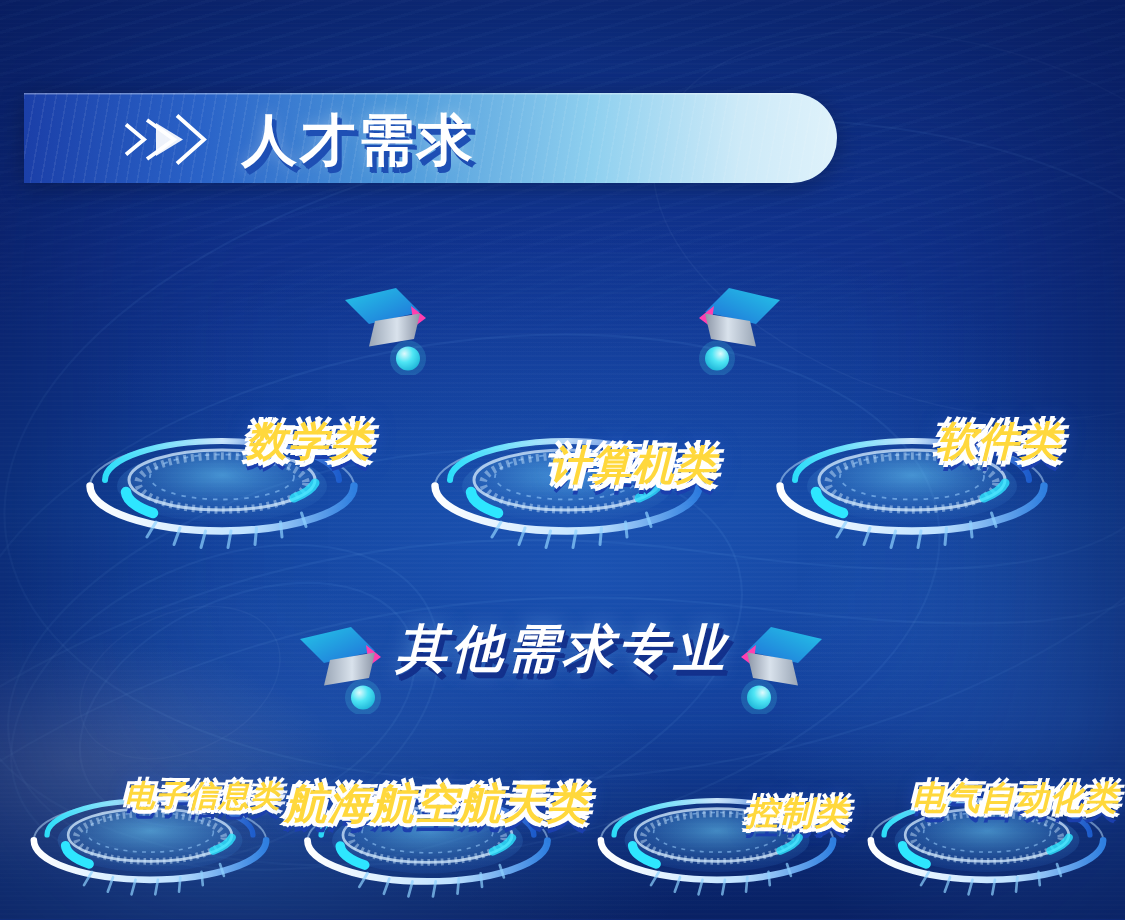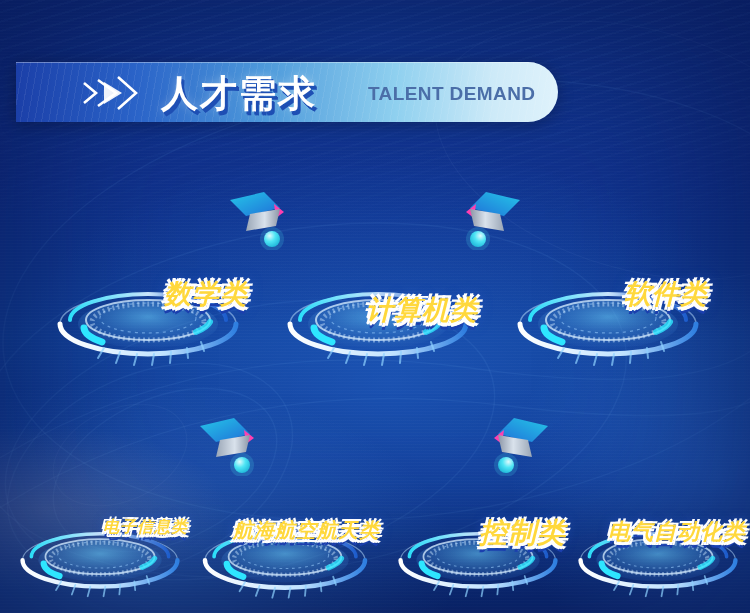--- a/index.html
+++ b/index.html
@@ -136,21 +136,20 @@
     <svg class="chev" viewBox="0 0 90 34">
       <g fill="none" stroke="#ffffff" stroke-width="2.6" stroke-linejoin="miter">
         <path d="M2 7 L14 17 L2 27"></path>
         <path d="M16 4 L34 17 L16 30"></path>
         <path d="M36 1 L54 17 L36 33"></path>
       </g>
       <path d="M22 6 L40 17 L22 28 Z" fill="#ffffff" fill-opacity="0.92"></path>
     </svg>
 
     <div class="banner-cn">人才需求</div>
-    <div class="banner-en">TALENT DEMAND</div>
   </div>
 
   <div class="section-head" style="left:150px;top:178px;width:450px;">
 
     <div class="deco" style="left:78px;top:4px;">
       <svg width="72" height="68" viewBox="0 0 72 68">
         <defs>
           <linearGradient id="g1a" x1="0" y1="0" x2="1" y2="1">
             <stop offset="0" stop-color="#25c7e8"></stop>
               <stop offset="1" stop-color="#1f6fd8"></stop>
@@ -285,20 +284,21 @@
     <div class="deco" style="left:68px;top:4px;">
       <svg width="72" height="68" viewBox="0 0 72 68">
         <path d="M2 18 L36 10 L52 26 L18 34 Z" fill="url(#g1a)"></path>
         <path d="M46 22 L56 30 L48 36 Z" fill="#ff3fb0"></path>
         <path d="M22 32 L52 27 L48 44 L18 49 Z" fill="url(#g1b)"></path>
         <circle cx="44" cy="57" r="8" fill="url(#dot1)"></circle>
         <circle cx="44" cy="57" r="12" fill="#4fe6f5" fill-opacity=".18"></circle>
       </svg>
     </div>
 
+    <div class="sec-title">其他需求专业</div>
 
     <div class="deco" style="left:348px;top:4px;">
       <svg width="72" height="68" viewBox="0 0 72 68">
         <g transform="translate(72,0) scale(-1,1)">
           <path d="M2 18 L36 10 L52 26 L18 34 Z" fill="url(#g1a)"></path>
           <path d="M46 22 L56 30 L48 36 Z" fill="#ff3fb0"></path>
           <path d="M22 32 L52 27 L48 44 L18 49 Z" fill="url(#g1b)"></path>
           <circle cx="44" cy="57" r="8" fill="url(#dot1)"></circle>
           <circle cx="44" cy="57" r="12" fill="#4fe6f5" fill-opacity=".18"></circle>
         </g>
@@ -320,21 +320,21 @@
       <g stroke="#8fd2ff" stroke-width="2" stroke-opacity=".7" stroke-linecap="round">
         <line x1="50" y1="96" x2="56" y2="86"></line>
           <line x1="68" y1="101" x2="72" y2="90"></line>
         <line x1="86" y1="103" x2="89" y2="92"></line>
           <line x1="104" y1="103" x2="106" y2="92"></line>
         <line x1="122" y1="101" x2="123" y2="90"></line>
           <line x1="140" y1="96" x2="139" y2="86"></line>
         <line x1="156" y1="89" x2="153" y2="80"></line>
       </g>
     </svg>
-    <div class="blabel-top" style="top:13px;width:176px;font-size:16px;
+    <div class="blabel-top" style="top:13px;width:176px;font-size:20px;
          text-shadow:-2.5px -2.5px 0 #fff,2.5px -2.5px 0 #fff,-2.5px 2.5px 0 #fff,2.5px 2.5px 0 #fff,0 3px 0 #fff,0 6px 0 #1b3fae,0 0 12px rgba(40,90,210,.9);">电子信息类</div>
   </div>
 
   <div class="badge" style="left:190px;top:504px;">
     <svg class="platform" width="190" height="100" viewBox="0 0 200 110">
       <ellipse cx="100" cy="62" rx="70" ry="24" fill="url(#disc)"></ellipse>
       <ellipse cx="100" cy="62" rx="88" ry="30" fill="none" stroke="#bfe3ff" stroke-opacity=".5" stroke-width="1.4"></ellipse>
       <path d="M12 62 a88 30 0 0 0 176 0" fill="none" stroke="url(#arcB)" stroke-width="5" stroke-linecap="round"></path>
       <path d="M22 58 a78 26 0 0 1 156 0" fill="none" stroke="url(#arcA)" stroke-width="4" stroke-linecap="round" stroke-opacity=".95"></path>
       <ellipse cx="100" cy="58" rx="62" ry="20" fill="none" stroke="#d8eeff" stroke-opacity=".75" stroke-width="2"></ellipse>
@@ -345,21 +345,21 @@
       <g stroke="#8fd2ff" stroke-width="2" stroke-opacity=".7" stroke-linecap="round">
         <line x1="50" y1="96" x2="56" y2="86"></line>
           <line x1="68" y1="101" x2="72" y2="90"></line>
         <line x1="86" y1="103" x2="89" y2="92"></line>
           <line x1="104" y1="103" x2="106" y2="92"></line>
         <line x1="122" y1="101" x2="123" y2="90"></line>
           <line x1="140" y1="96" x2="139" y2="86"></line>
         <line x1="156" y1="89" x2="153" y2="80"></line>
       </g>
     </svg>
-    <div class="blabel-top" style="top:13px;width:190px;font-size:20px;
+    <div class="blabel-top" style="top:13px;width:190px;font-size:28px;
          text-shadow:-2.5px -2.5px 0 #fff,2.5px -2.5px 0 #fff,-2.5px 2.5px 0 #fff,2.5px 2.5px 0 #fff,0 3px 0 #fff,0 6px 0 #1b3fae,0 0 12px rgba(40,90,210,.9);">航海航空航天类</div>
   </div>
 
   <div class="badge" style="left:390px;top:504px;">
     <svg class="platform" width="176" height="100" viewBox="0 0 200 110">
       <ellipse cx="100" cy="62" rx="70" ry="24" fill="url(#disc)"></ellipse>
       <ellipse cx="100" cy="62" rx="88" ry="30" fill="none" stroke="#bfe3ff" stroke-opacity=".5" stroke-width="1.4"></ellipse>
       <path d="M12 62 a88 30 0 0 0 176 0" fill="none" stroke="url(#arcB)" stroke-width="5" stroke-linecap="round"></path>
       <path d="M22 58 a78 26 0 0 1 156 0" fill="none" stroke="url(#arcA)" stroke-width="4" stroke-linecap="round" stroke-opacity=".95"></path>
       <ellipse cx="100" cy="58" rx="62" ry="20" fill="none" stroke="#d8eeff" stroke-opacity=".75" stroke-width="2"></ellipse>
@@ -370,21 +370,21 @@
       <g stroke="#8fd2ff" stroke-width="2" stroke-opacity=".7" stroke-linecap="round">
         <line x1="50" y1="96" x2="56" y2="86"></line>
           <line x1="68" y1="101" x2="72" y2="90"></line>
         <line x1="86" y1="103" x2="89" y2="92"></line>
           <line x1="104" y1="103" x2="106" y2="92"></line>
         <line x1="122" y1="101" x2="123" y2="90"></line>
           <line x1="140" y1="96" x2="139" y2="86"></line>
         <line x1="156" y1="89" x2="153" y2="80"></line>
       </g>
     </svg>
-    <div class="blabel-top" style="top:10px;width:176px;font-size:28px;
+    <div class="blabel-top" style="top:23px;width:176px;font-size:22px;
          text-shadow:-2.5px -2.5px 0 #fff,2.5px -2.5px 0 #fff,-2.5px 2.5px 0 #fff,2.5px 2.5px 0 #fff,0 3px 0 #fff,0 6px 0 #1b3fae,0 0 12px rgba(40,90,210,.9);">控制类</div>
   </div>
 
   <div class="badge" style="left:570px;top:504px;">
     <svg class="platform" width="176" height="100" viewBox="0 0 200 110">
       <ellipse cx="100" cy="62" rx="70" ry="24" fill="url(#disc)"></ellipse>
       <ellipse cx="100" cy="62" rx="88" ry="30" fill="none" stroke="#bfe3ff" stroke-opacity=".5" stroke-width="1.4"></ellipse>
       <path d="M12 62 a88 30 0 0 0 176 0" fill="none" stroke="url(#arcB)" stroke-width="5" stroke-linecap="round"></path>
       <path d="M22 58 a78 26 0 0 1 156 0" fill="none" stroke="url(#arcA)" stroke-width="4" stroke-linecap="round" stroke-opacity=".95"></path>
       <ellipse cx="100" cy="58" rx="62" ry="20" fill="none" stroke="#d8eeff" stroke-opacity=".75" stroke-width="2"></ellipse>

